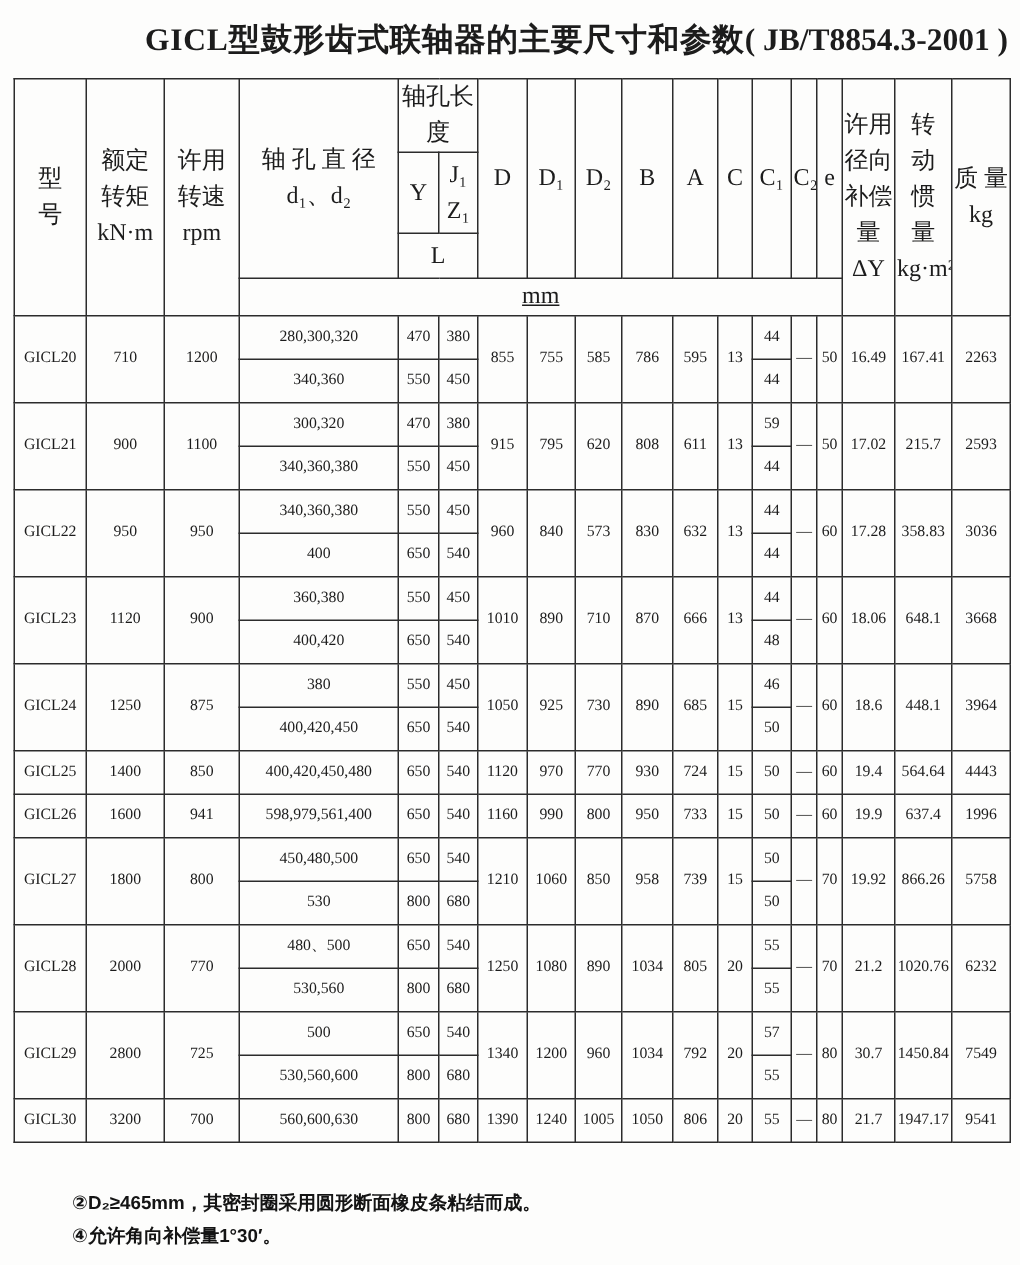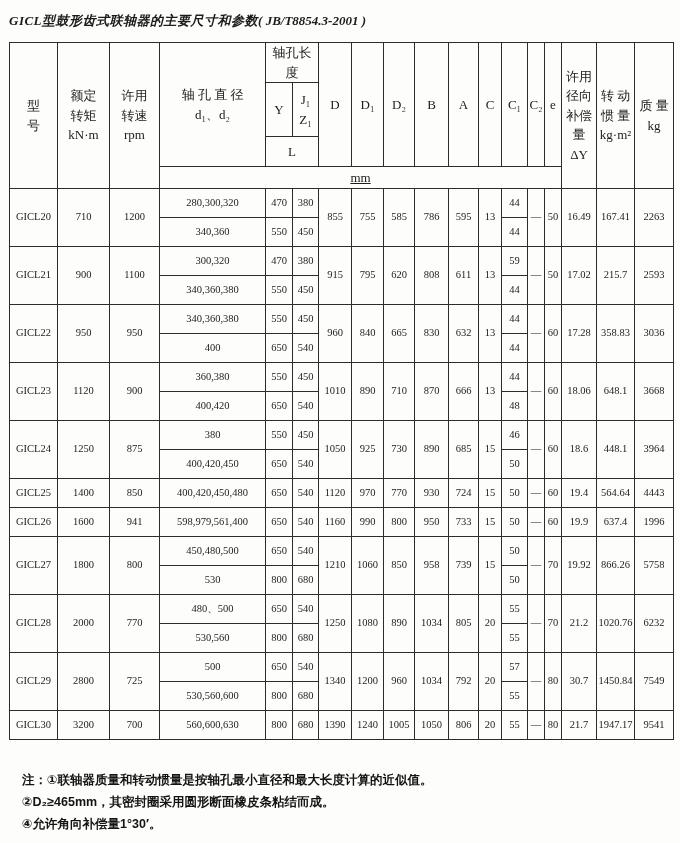--- a/index.html
+++ b/index.html
@@ -2,37 +2,37 @@
 <html><head>
 <meta charset="utf-8">
 <style>
   html,body{margin:0;padding:0;}
   body{
     width:680px;height:843px;background:#fdfdfc;color:#1c1c1c;
     font-family:"Liberation Serif","DejaVu Serif","DejaVu Sans",serif;
     -webkit-font-smoothing:antialiased;
   }
   .page{padding:10px 8px 0 9px;}
-  .title{text-align:left;font-weight:bold;font-size:13px;letter-spacing:0.5px;margin:2px 0 12px 0;font-style:italic;}
+  .title{text-align:right;font-weight:bold;font-size:21px;letter-spacing:0.5px;margin:2px 0 12px 0;}
   .t-suffix{font-weight:bold;letter-spacing:0;}
   table.spec{border-collapse:collapse;table-layout:fixed;width:663px;margin:0 auto;}
   .spec th,.spec td{
     border:1px solid #2c2c2c;text-align:center;vertical-align:middle;
     padding:0 1px;overflow:hidden;
   }
-  .spec th{font-weight:normal;font-size:13px;line-height:1.5;white-space:pre-line;}
+  .spec th{font-weight:normal;font-size:16px;line-height:1.5;white-space:pre-line;}
   .spec td{font-size:10.5px;line-height:1.2;}
   tr.hr1{height:26px;} tr.hr2{height:54px;} tr.hr3{height:30px;} tr.hr4{height:22px;text-decoration:underline;}
   tr.dr{height:29px;}
   .notes{
     margin:30px 2px 0 13px;
     font-family:"Liberation Sans","DejaVu Sans",sans-serif;
     font-weight:bold;font-size:12.5px;line-height:1.75;color:#141414;
   }
-  .note.cont{}
+  .note.cont{margin-left:26px;}
 </style>
 </head>
 <body>
 
 <div class="page">
 
   <div class="title"><span>GICL型鼓形齿式联轴器的主要尺寸和参数</span><span class="t-suffix">( JB/T8854.3-2001 )</span></div>
 
   <table class="spec">
     <colgroup>
@@ -155,21 +155,21 @@
 
     <tr class="dr">
       <td rowspan="2">GICL22</td>
       <td rowspan="2">950</td>
       <td rowspan="2">950</td>
       <td>340,360,380</td>
       <td>550</td>
       <td>450</td>
       <td rowspan="2">960</td>
       <td rowspan="2">840</td>
-      <td rowspan="2">665</td>
+      <td rowspan="2">573</td>
       <td rowspan="2">830</td>
       <td rowspan="2">632</td>
       <td rowspan="2">13</td>
       <td>44</td>
       <td rowspan="2">—</td>
       <td rowspan="2">60</td>
       <td rowspan="2">17.28</td>
       <td rowspan="2">358.83</td>
       <td rowspan="2">3036</td>
     </tr>
@@ -374,18 +374,17 @@
       <td>—</td>
       <td>80</td>
       <td>21.7</td>
       <td>1947.17</td>
       <td>9541</td>
     </tr>
   </tbody>
     </table>
 
   <div class="notes">
-    <div class="note"><span>注：</span><span>①联轴器质量和转动惯量是按轴孔最小直径和最大长度计算的近似值。</span></div>
     <div class="note cont">②D₂≥465mm，其密封圈采用圆形断面橡皮条粘结而成。</div>
     <div class="note cont">④允许角向补偿量1°30′。</div>
   </div>
 
 </div>
 
 </body></html>

